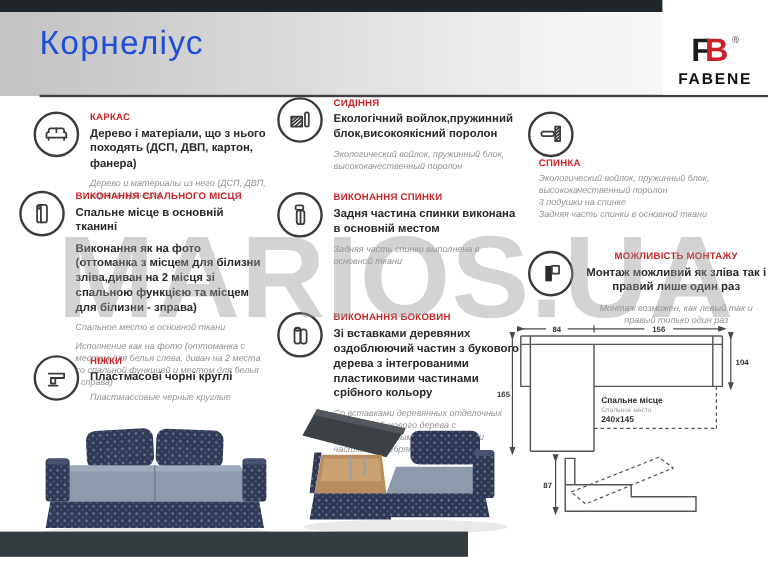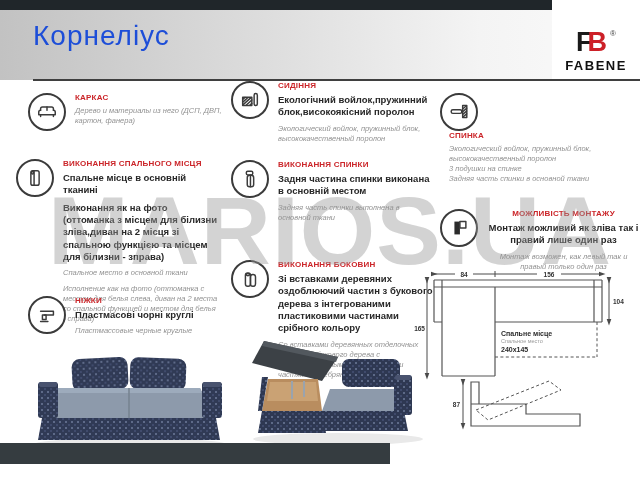--- a/index.html
+++ b/index.html
@@ -69,20 +69,21 @@
     <div class="spec-icon">
       <svg viewBox="0 0 24 24">
           <path d="M5 10V8.5a2 2 0 0 1 2-2h10a2 2 0 0 1 2 2V10"></path>
           <path d="M5 10a2 2 0 0 0-2 2v3h18v-3a2 2 0 0 0-2-2"></path>
           <path d="M12 6.5V10"></path>
           <path d="M5 15v2M19 15v2"></path>
         </svg>
     </div>
     <div class="spec-text">
       <div class="spec-title">КАРКАС</div>
+      <div class="spec-ua">Дерево і матеріали, що з нього походять (ДСП, ДВП, картон, фанера)</div>
       <div class="spec-ru">Дерево и материалы из него (ДСП, ДВП, картон, фанера)</div>
     </div>
   </div>
 
   <div class="spec" style="left:16px;top:159px;width:202px;">
     <div class="spec-icon">
       <svg viewBox="0 0 24 24">
           <rect x="7.5" y="4" width="9" height="16" rx="2"></rect>
           <path d="M11 4v16"></path>
           <ellipse cx="9.3" cy="6.2" rx="1.1" ry="1.5"></ellipse>

